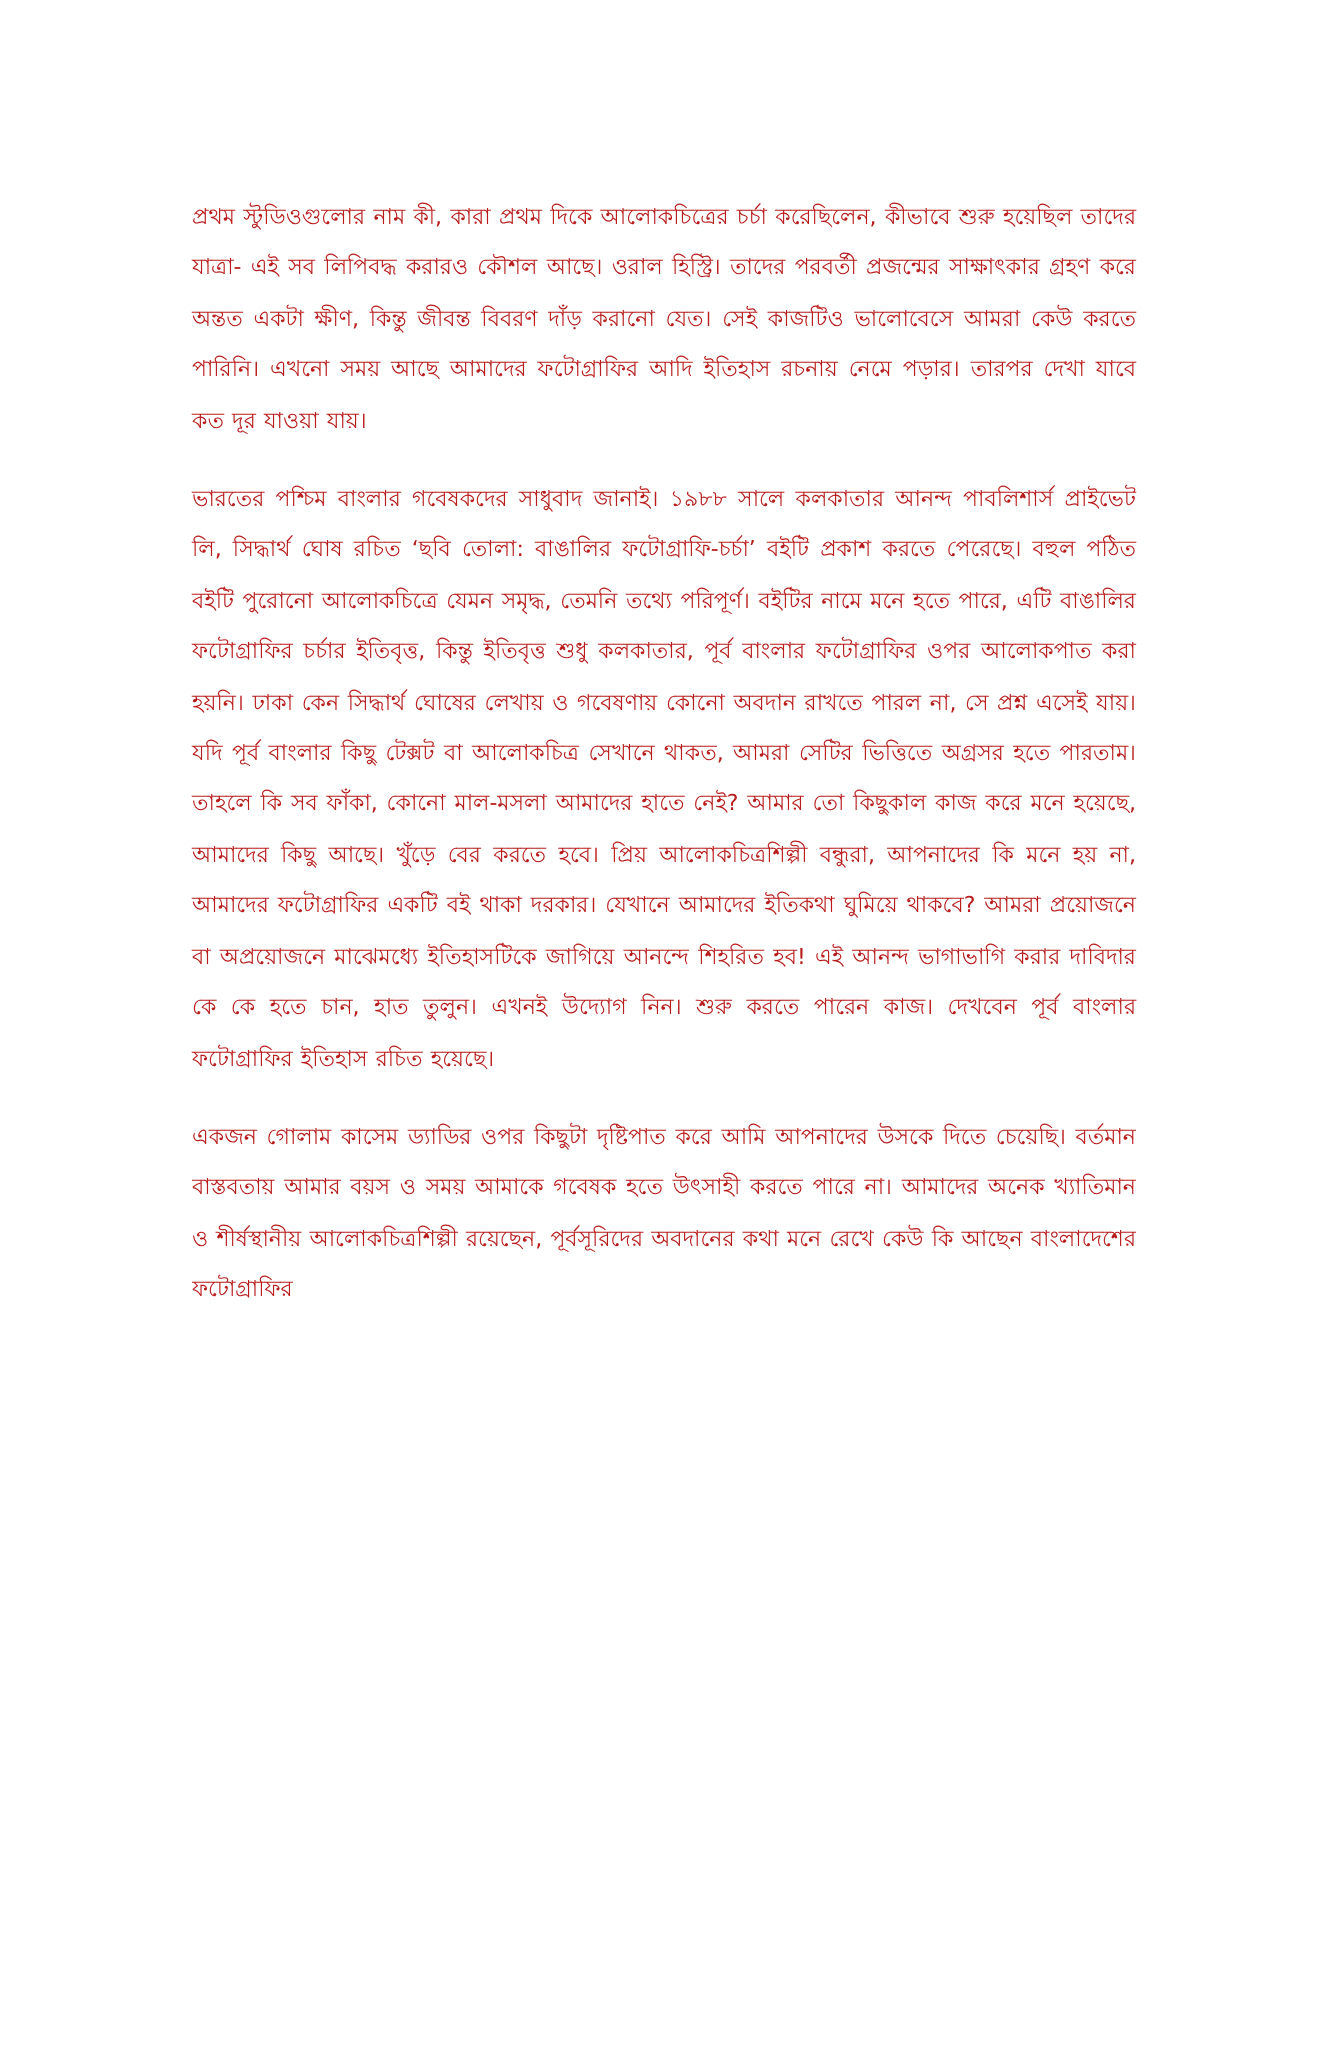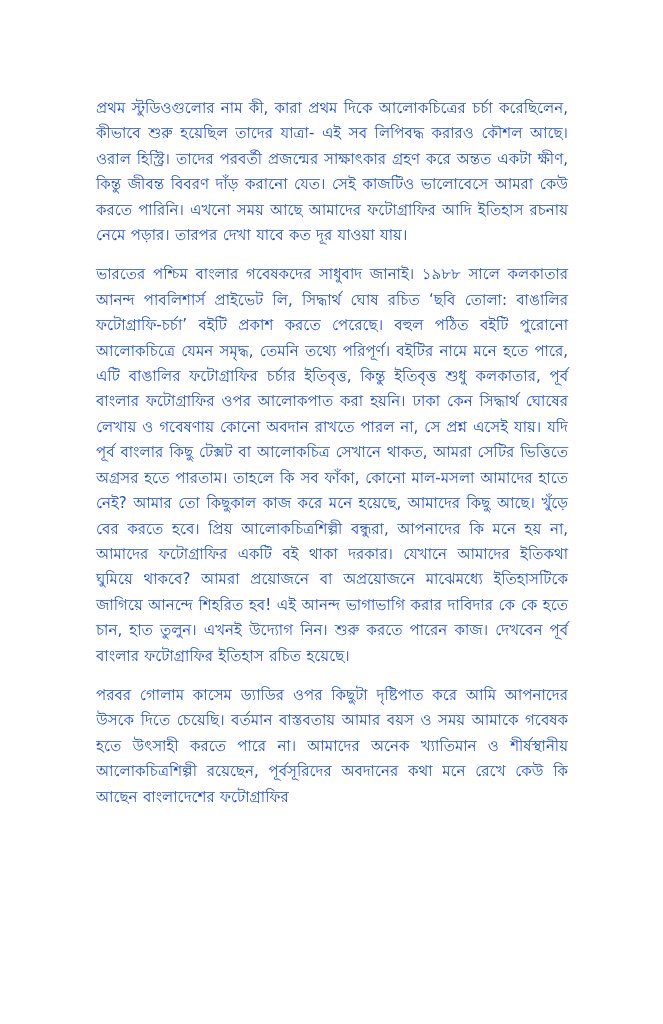--- a/index.html
+++ b/index.html
@@ -27,27 +27,27 @@
 
   .text-block {
     position: absolute;
     left: 96px;
     top: 96px;
     width: 472px;
   }
 
   .paragraph {
     font-family: "DejaVu Sans", "Liberation Sans", sans-serif;
-    font-size: 15px;
+    font-size: 11px;
     line-height: 25.4px;
     text-align: justify;
     text-justify: inter-word;
     word-spacing: 0.6px;
     margin: 0 0 14px 0;
-    color: #1d4ed8;
+    color: #b91c1c;
     hyphens: none;
   }
 
   .paragraph:last-child {
     margin-bottom: 0;
   }
 
   
   .paragraph.clipped {
     max-height: 160px;
@@ -57,16 +57,16 @@
 </head>
 <body>
 
 <div class="page">
   <div class="text-block">
 
     <p class="paragraph">প্রথম স্টুডিওগুলোর নাম কী, কারা প্রথম দিকে আলোকচিত্রের চর্চা করেছিলেন, কীভাবে শুরু হয়েছিল তাদের যাত্রা- এই সব লিপিবদ্ধ করারও কৌশল আছে। ওরাল হিস্ট্রি। তাদের পরবর্তী প্রজন্মের সাক্ষাৎকার গ্রহণ করে অন্তত একটা ক্ষীণ, কিন্তু জীবন্ত বিবরণ দাঁড় করানো যেত। সেই কাজটিও ভালোবেসে আমরা কেউ করতে পারিনি। এখনো সময় আছে আমাদের ফটোগ্রাফির আদি ইতিহাস রচনায় নেমে পড়ার। তারপর দেখা যাবে কত দূর যাওয়া যায়।</p>
 
     <p class="paragraph">ভারতের পশ্চিম বাংলার গবেষকদের সাধুবাদ জানাই। ১৯৮৮ সালে কলকাতার আনন্দ পাবলিশার্স প্রাইভেট লি, সিদ্ধার্থ ঘোষ রচিত ‘ছবি তোলা: বাঙালির ফটোগ্রাফি-চর্চা’ বইটি প্রকাশ করতে পেরেছে। বহুল পঠিত বইটি পুরোনো আলোকচিত্রে যেমন সমৃদ্ধ, তেমনি তথ্যে পরিপূর্ণ। বইটির নামে মনে হতে পারে, এটি বাঙালির ফটোগ্রাফির চর্চার ইতিবৃত্ত, কিন্তু ইতিবৃত্ত শুধু কলকাতার, পূর্ব বাংলার ফটোগ্রাফির ওপর আলোকপাত করা হয়নি। ঢাকা কেন সিদ্ধার্থ ঘোষের লেখায় ও গবেষণায় কোনো অবদান রাখতে পারল না, সে প্রশ্ন এসেই যায়। যদি পূর্ব বাংলার কিছু টেক্সট বা আলোকচিত্র সেখানে থাকত, আমরা সেটির ভিত্তিতে অগ্রসর হতে পারতাম। তাহলে কি সব ফাঁকা, কোনো মাল-মসলা আমাদের হাতে নেই? আমার তো কিছুকাল কাজ করে মনে হয়েছে, আমাদের কিছু আছে। খুঁড়ে বের করতে হবে। প্রিয় আলোকচিত্রশিল্পী বন্ধুরা, আপনাদের কি মনে হয় না, আমাদের ফটোগ্রাফির একটি বই থাকা দরকার। যেখানে আমাদের ইতিকথা ঘুমিয়ে থাকবে? আমরা প্রয়োজনে বা অপ্রয়োজনে মাঝেমধ্যে ইতিহাসটিকে জাগিয়ে আনন্দে শিহরিত হব! এই আনন্দ ভাগাভাগি করার দাবিদার কে কে হতে চান, হাত তুলুন। এখনই উদ্যোগ নিন। শুরু করতে পারেন কাজ। দেখবেন পূর্ব বাংলার ফটোগ্রাফির ইতিহাস রচিত হয়েছে।</p>
 
-    <p class="paragraph clipped">পরবর গোলাম কাসেম ড্যাডির ওপর কিছুটা দৃষ্টিপাত করে আমি আপনাদের উসকে দিতে চেয়েছি। বর্তমান বাস্তবতায় আমার বয়স ও সময় আমাকে গবেষক হতে উৎসাহী করতে পারে না। আমাদের অনেক খ্যাতিমান ও শীর্ষস্থানীয় আলোকচিত্রশিল্পী রয়েছেন, পূর্বসূরিদের অবদানের কথা মনে রেখে কেউ কি আছেন বাংলাদেশের ফটোগ্রাফির</p>
+    <p class="paragraph clipped">একজন গোলাম কাসেম ড্যাডির ওপর কিছুটা দৃষ্টিপাত করে আমি আপনাদের উসকে দিতে চেয়েছি। বর্তমান বাস্তবতায় আমার বয়স ও সময় আমাকে গবেষক হতে উৎসাহী করতে পারে না। আমাদের অনেক খ্যাতিমান ও শীর্ষস্থানীয় আলোকচিত্রশিল্পী রয়েছেন, পূর্বসূরিদের অবদানের কথা মনে রেখে কেউ কি আছেন বাংলাদেশের ফটোগ্রাফির</p>
 
   </div>
 </div>
 
 </body></html>

